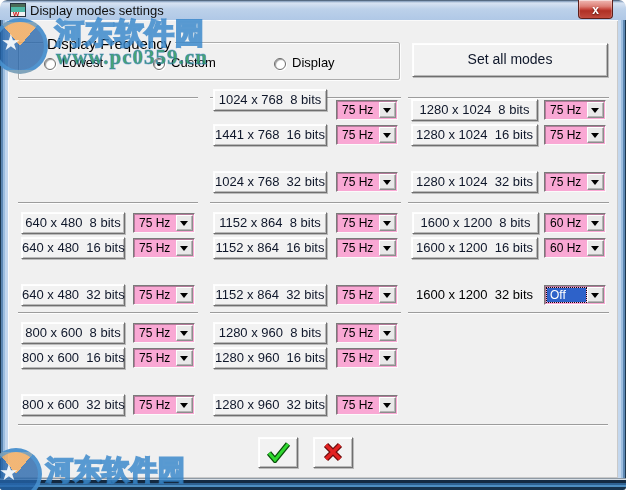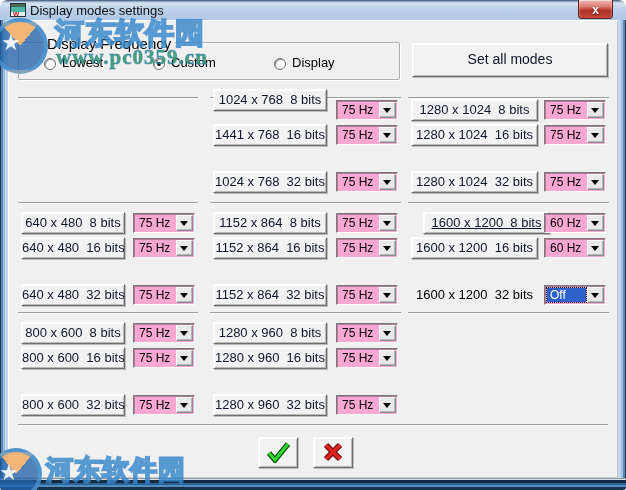--- a/index.html
+++ b/index.html
@@ -230,21 +230,21 @@
           <span class="arr"></span>
         </div>
       </div>
       <div class="push mode-btn" style="left: 411px; top: 171px; width: 127px; height: 22px;">1280 x 1024  32 bits</div>
       <div class="combo" style="left: 544px; top: 172px; width: 62px; height: 20px;">
         <span class="ct">75 Hz</span>
         <div class="ca">
           <span class="arr"></span>
         </div>
       </div>
-      <div class="push mode-btn" style="left: 423px; top: 212px; width: 127px; height: 22px; text-decoration: underline;">1600 x 1200  8 bits</div>
+      <div class="push mode-btn" style="left: 412px; top: 212px; width: 127px; height: 22px;">1600 x 1200  8 bits</div>
       <div class="combo" style="left: 544px; top: 213px; width: 62px; height: 20px;">
         <span class="ct">60 Hz</span>
         <div class="ca">
           <span class="arr"></span>
         </div>
       </div>
       <div class="push mode-btn" style="left: 411px; top: 237px; width: 127px; height: 22px;">1600 x 1200  16 bits</div>
       <div class="combo" style="left: 544px; top: 238px; width: 62px; height: 20px;">
         <span class="ct">60 Hz</span>
         <div class="ca">

